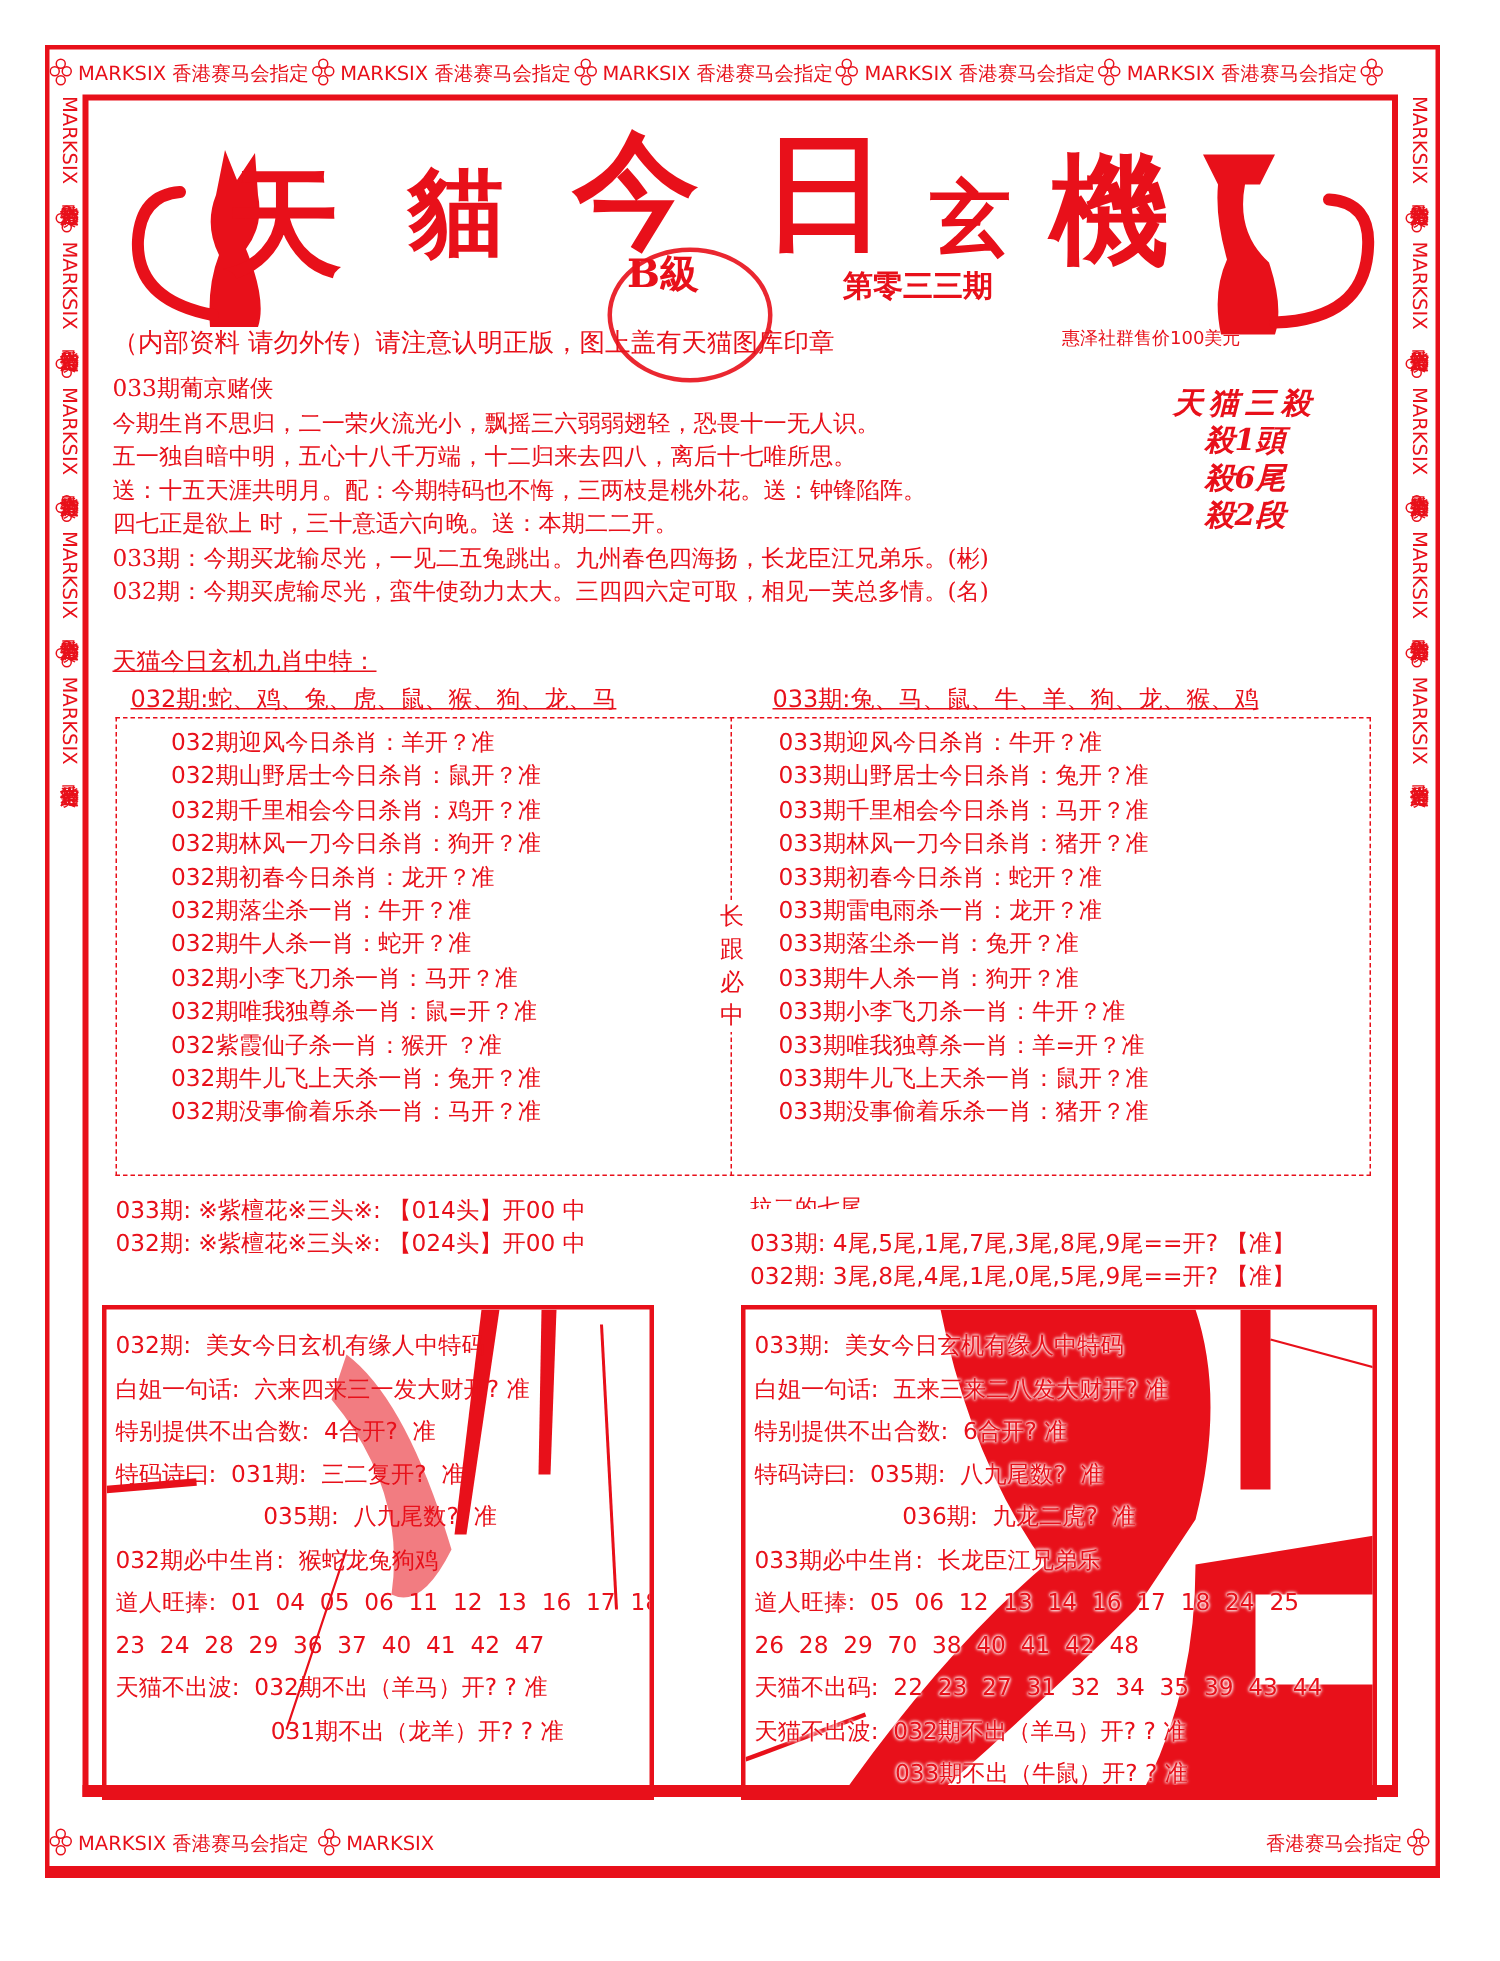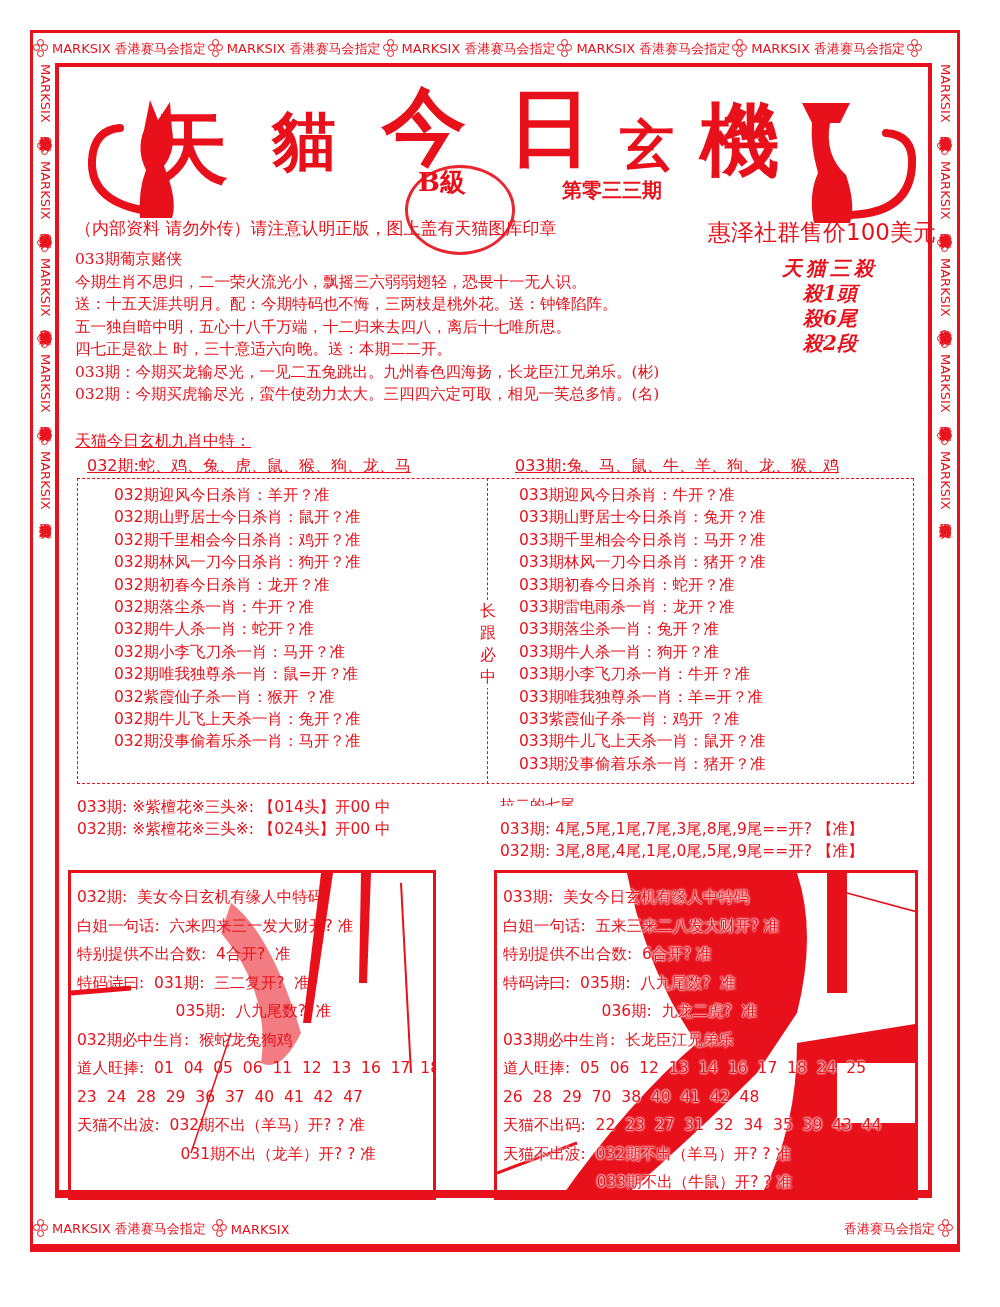--- a/index.html
+++ b/index.html
@@ -18,21 +18,21 @@
   .vert.right{left:934px;top:64px;height:1150px;}
   .vert .seg{display:inline-flex;align-items:center;margin-bottom:6px;}
   .vert .flower{margin:4px 0;}
   .title{position:absolute;left:60px;top:70px;width:870px;height:150px;}
   .title .big{position:absolute;font-family:"DejaVu Serif","Liberation Serif",serif;font-weight:bold;color:#e8101a;}
   .cat{position:absolute;}
   .stamp{position:absolute;left:405px;top:165px;width:110px;height:90px;border:3px solid #e8101a;border-radius:50%;box-sizing:border-box;opacity:.9;}
   .stamp-text{position:absolute;left:418px;top:165px;font-size:26px;font-weight:bold;font-family:"DejaVu Serif",serif;}
   .issue{position:absolute;left:562px;top:177px;font-size:20px;font-weight:bold;}
   .notice{position:absolute;left:75px;top:217px;font-size:17px;}
-  .price{position:absolute;left:708px;top:217px;font-size:23px;}
+  .price{position:absolute;left:708px;top:217px;font-size:12px;}
   .poem{position:absolute;left:75px;top:248px;font-size:15.5px;line-height:22.5px;font-family:"DejaVu Serif","Liberation Serif",serif;}
   .kill{position:absolute;left:775px;top:256px;font-size:20px;font-weight:bold;font-style:italic;font-family:"DejaVu Serif",serif;line-height:25px;text-align:center;width:110px;}
   .nine{position:absolute;left:75px;top:428px;font-size:16px;line-height:25px;text-decoration:underline;}
   .nine .row{display:flex;}
   .dash-box{position:absolute;left:77px;top:478px;width:837px;height:306px;border:1.5px dashed #e8101a;box-sizing:border-box;}
   .dash-mid{position:absolute;left:487px;top:478px;height:306px;border-left:1.5px dashed #e8101a;}
   .killcol{position:absolute;font-size:15.5px;line-height:22.4px;}
   .killcol.l{left:114px;top:484px;}
   .killcol.r{left:519px;top:484px;}
   .midtext{position:absolute;left:478px;top:600px;width:20px;font-size:16px;line-height:22px;background:#fff;text-align:center;}
@@ -188,22 +188,22 @@
 
 <div class="stamp"></div>
 <span class="stamp-text">B級</span>
 <span class="issue">第零三三期</span>
 <span class="notice">（内部资料 请勿外传）请注意认明正版，图上盖有天猫图库印章</span>
 <span class="price">惠泽社群售价100美元</span>
 
 <div class="poem">
   <div>033期葡京赌侠</div>
   <div>今期生肖不思归，二一荣火流光小，飘摇三六弱弱翅轻，恐畏十一无人识。</div>
+  <div>五一独自暗中明，五心十八千万端，十二归来去四八，离后十七唯所思。</div>
   <div>送：十五天涯共明月。配：今期特码也不悔，三两枝是桃外花。送：钟锋陷阵。</div>
-  <div>五一独自暗中明，五心十八千万端，十二归来去四八，离后十七唯所思。</div>
   <div>四七正是欲上 时，三十意适六向晚。送：本期二二开。</div>
   <div>033期：今期买龙输尽光，一见二五兔跳出。九州春色四海扬，长龙臣江兄弟乐。(彬)</div>
   <div>032期：今期买虎输尽光，蛮牛使劲力太大。三四四六定可取，相见一芙总多情。(名)</div>
 </div>
 
 <div class="kill">
   <div style="letter-spacing:4px">天猫三殺</div>
   <div>殺1頭</div>
   <div>殺6尾</div>
   <div>殺2段</div>
@@ -243,21 +243,20 @@
   <div>033期迎风今日杀肖：牛开？准</div>
   <div>033期山野居士今日杀肖：兔开？准</div>
   <div>033期千里相会今日杀肖：马开？准</div>
   <div>033期林风一刀今日杀肖：猪开？准</div>
   <div>033期初春今日杀肖：蛇开？准</div>
   <div>033期雷电雨杀一肖：龙开？准</div>
   <div>033期落尘杀一肖：兔开？准</div>
   <div>033期牛人杀一肖：狗开？准</div>
   <div>033期小李飞刀杀一肖：牛开？准</div>
   <div>033期唯我独尊杀一肖：羊=开？准</div>
-  <div>033紫霞仙子杀一肖：鸡开 ？准</div>
   <div>033期牛儿飞上天杀一肖：鼠开？准</div>
   <div>033期没事偷着乐杀一肖：猪开？准</div>
 </div>
 
 <div class="sec2" style="left:77px;top:796px;">
   <div>033期:  ※紫檀花※三头※: 【014头】开00 中</div>
   <div>032期:  ※紫檀花※三头※: 【024头】开00 中</div>
 </div>
 <div class="clip-label">拉二的七尾</div>
 <div class="sec2" style="left:500px;top:818px;">

